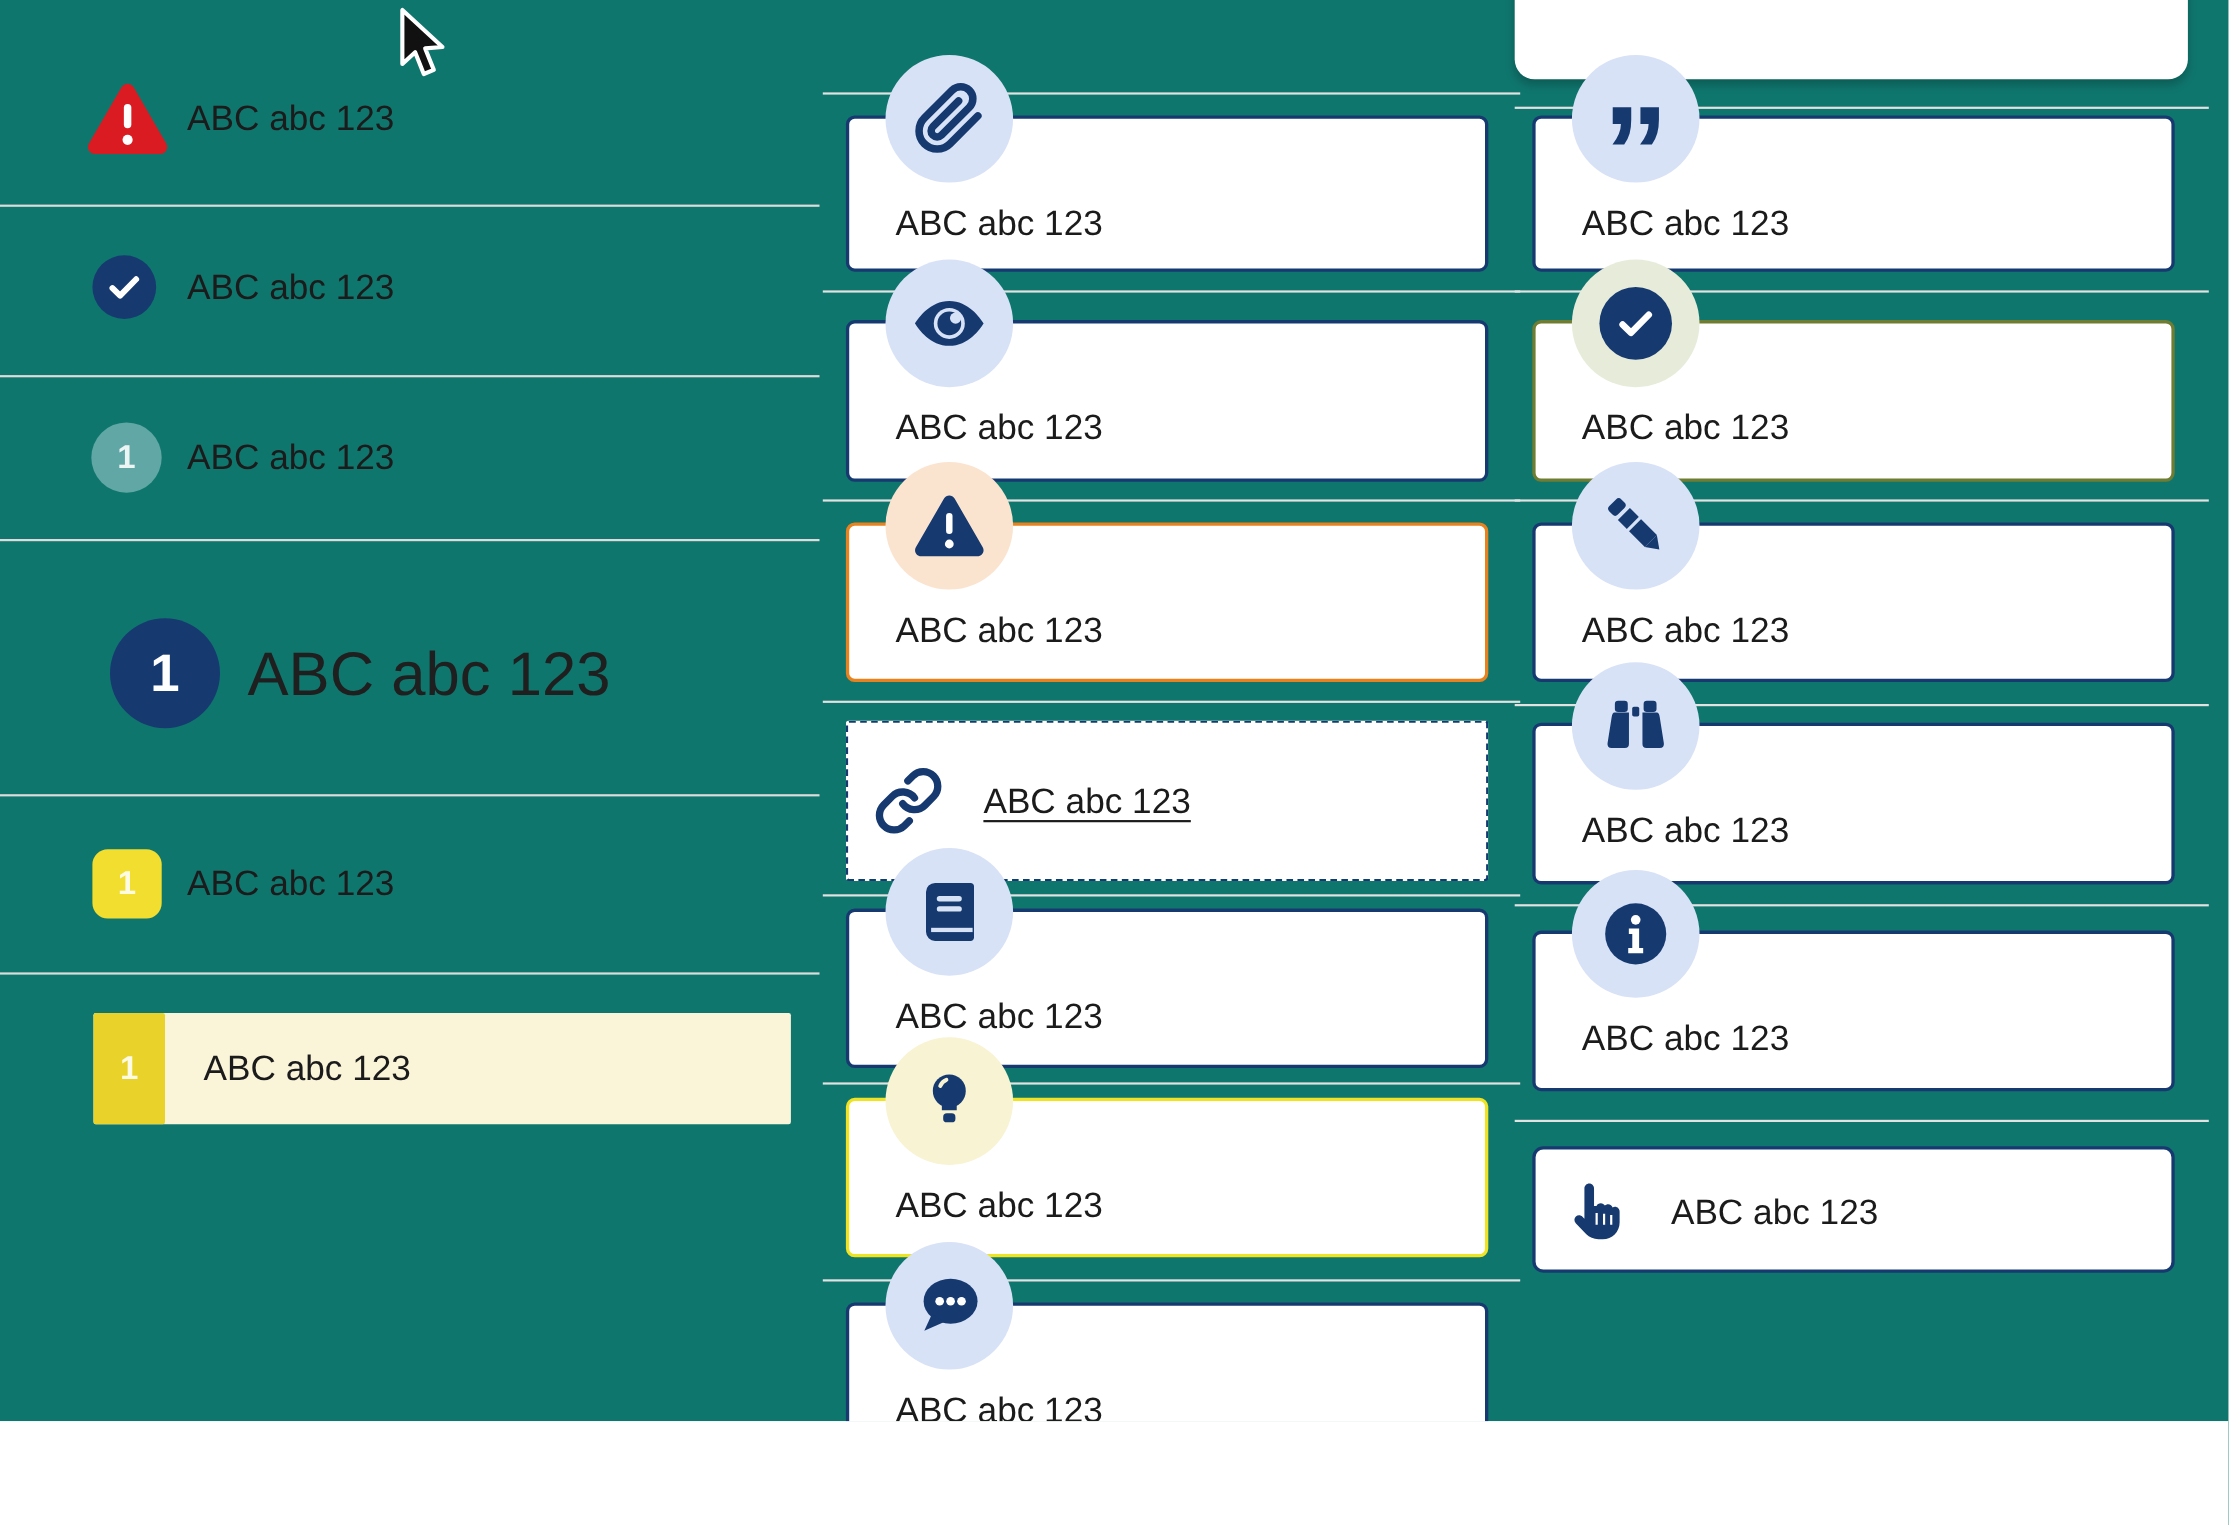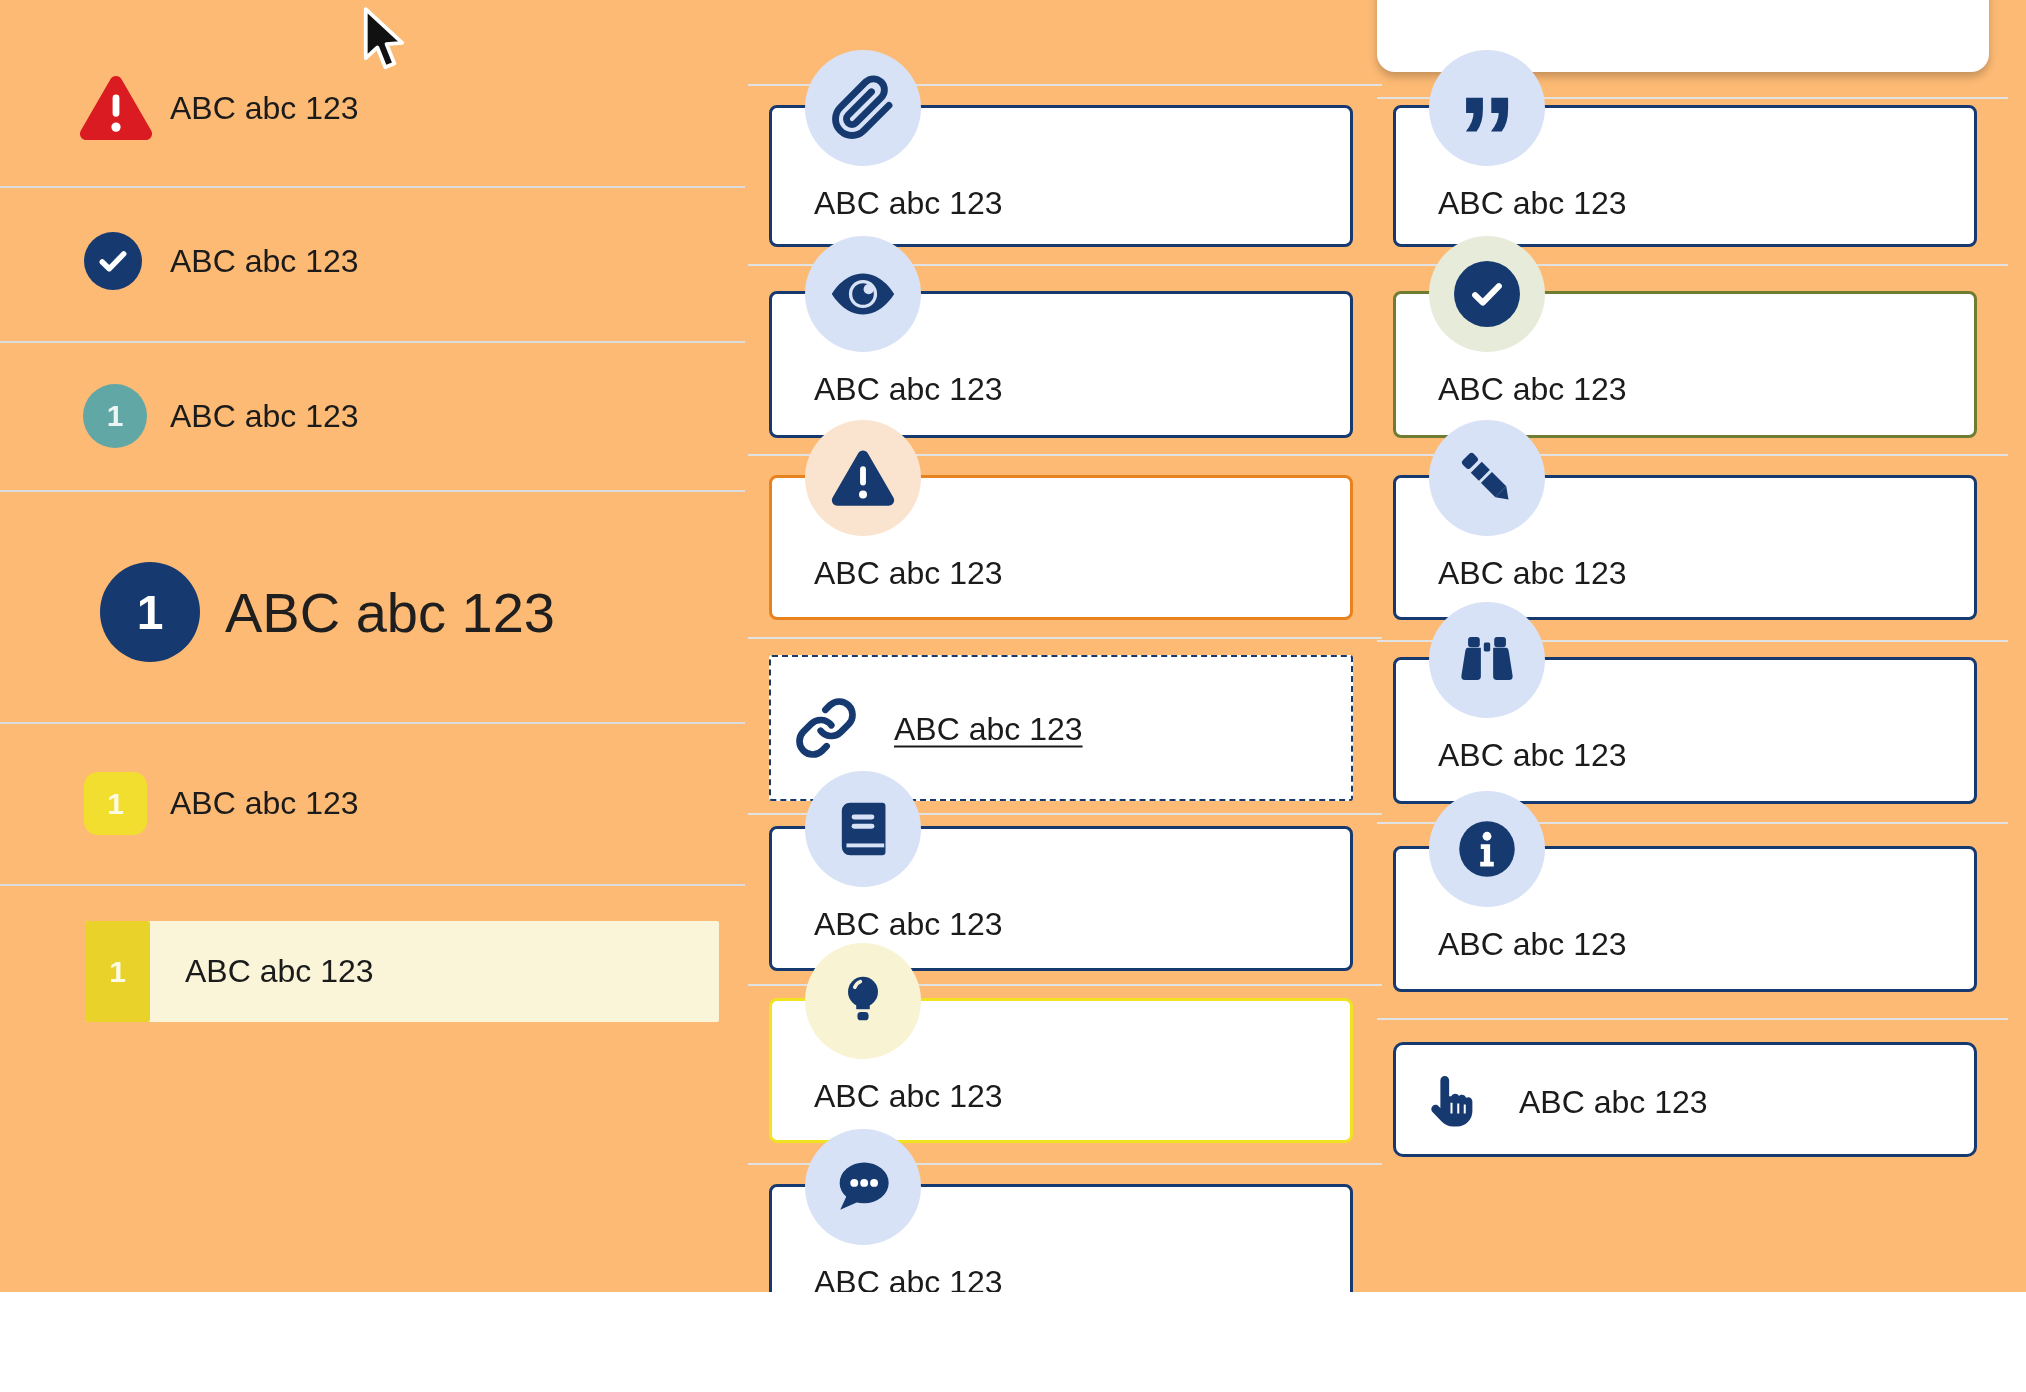--- a/index.html
+++ b/index.html
@@ -1,17 +1,17 @@
 <!DOCTYPE html>
 <html><head>
 <meta charset="utf-8">
 <style>
   html,body{margin:0;padding:0;background:#fff;}
   .canvas{
-    position:relative;width:2026px;height:1292px;background:#fdba74;overflow:hidden;
+    position:relative;width:2026px;height:1292px;background:#0f766e;overflow:hidden;
     font-family:"Liberation Sans","DejaVu Sans",sans-serif;color:#1b1b1b;
   }
   .abs{position:absolute;}
   .divider{position:absolute;height:2px;background:#dcdcdc;}
   .divider.mid{background:#e2e2e2;}
   .label{position:absolute;transform:translateY(-50%);font-size:32px;color:#1b1b1b;white-space:nowrap;}
   .label.big{font-size:56px;color:#1f1f1f;}
   .icon-circle{position:absolute;border-radius:50%;display:flex;align-items:center;justify-content:center;}
   .badge{position:absolute;display:flex;align-items:center;justify-content:center;
          color:rgba(255,255,255,.88);font-weight:bold;}

